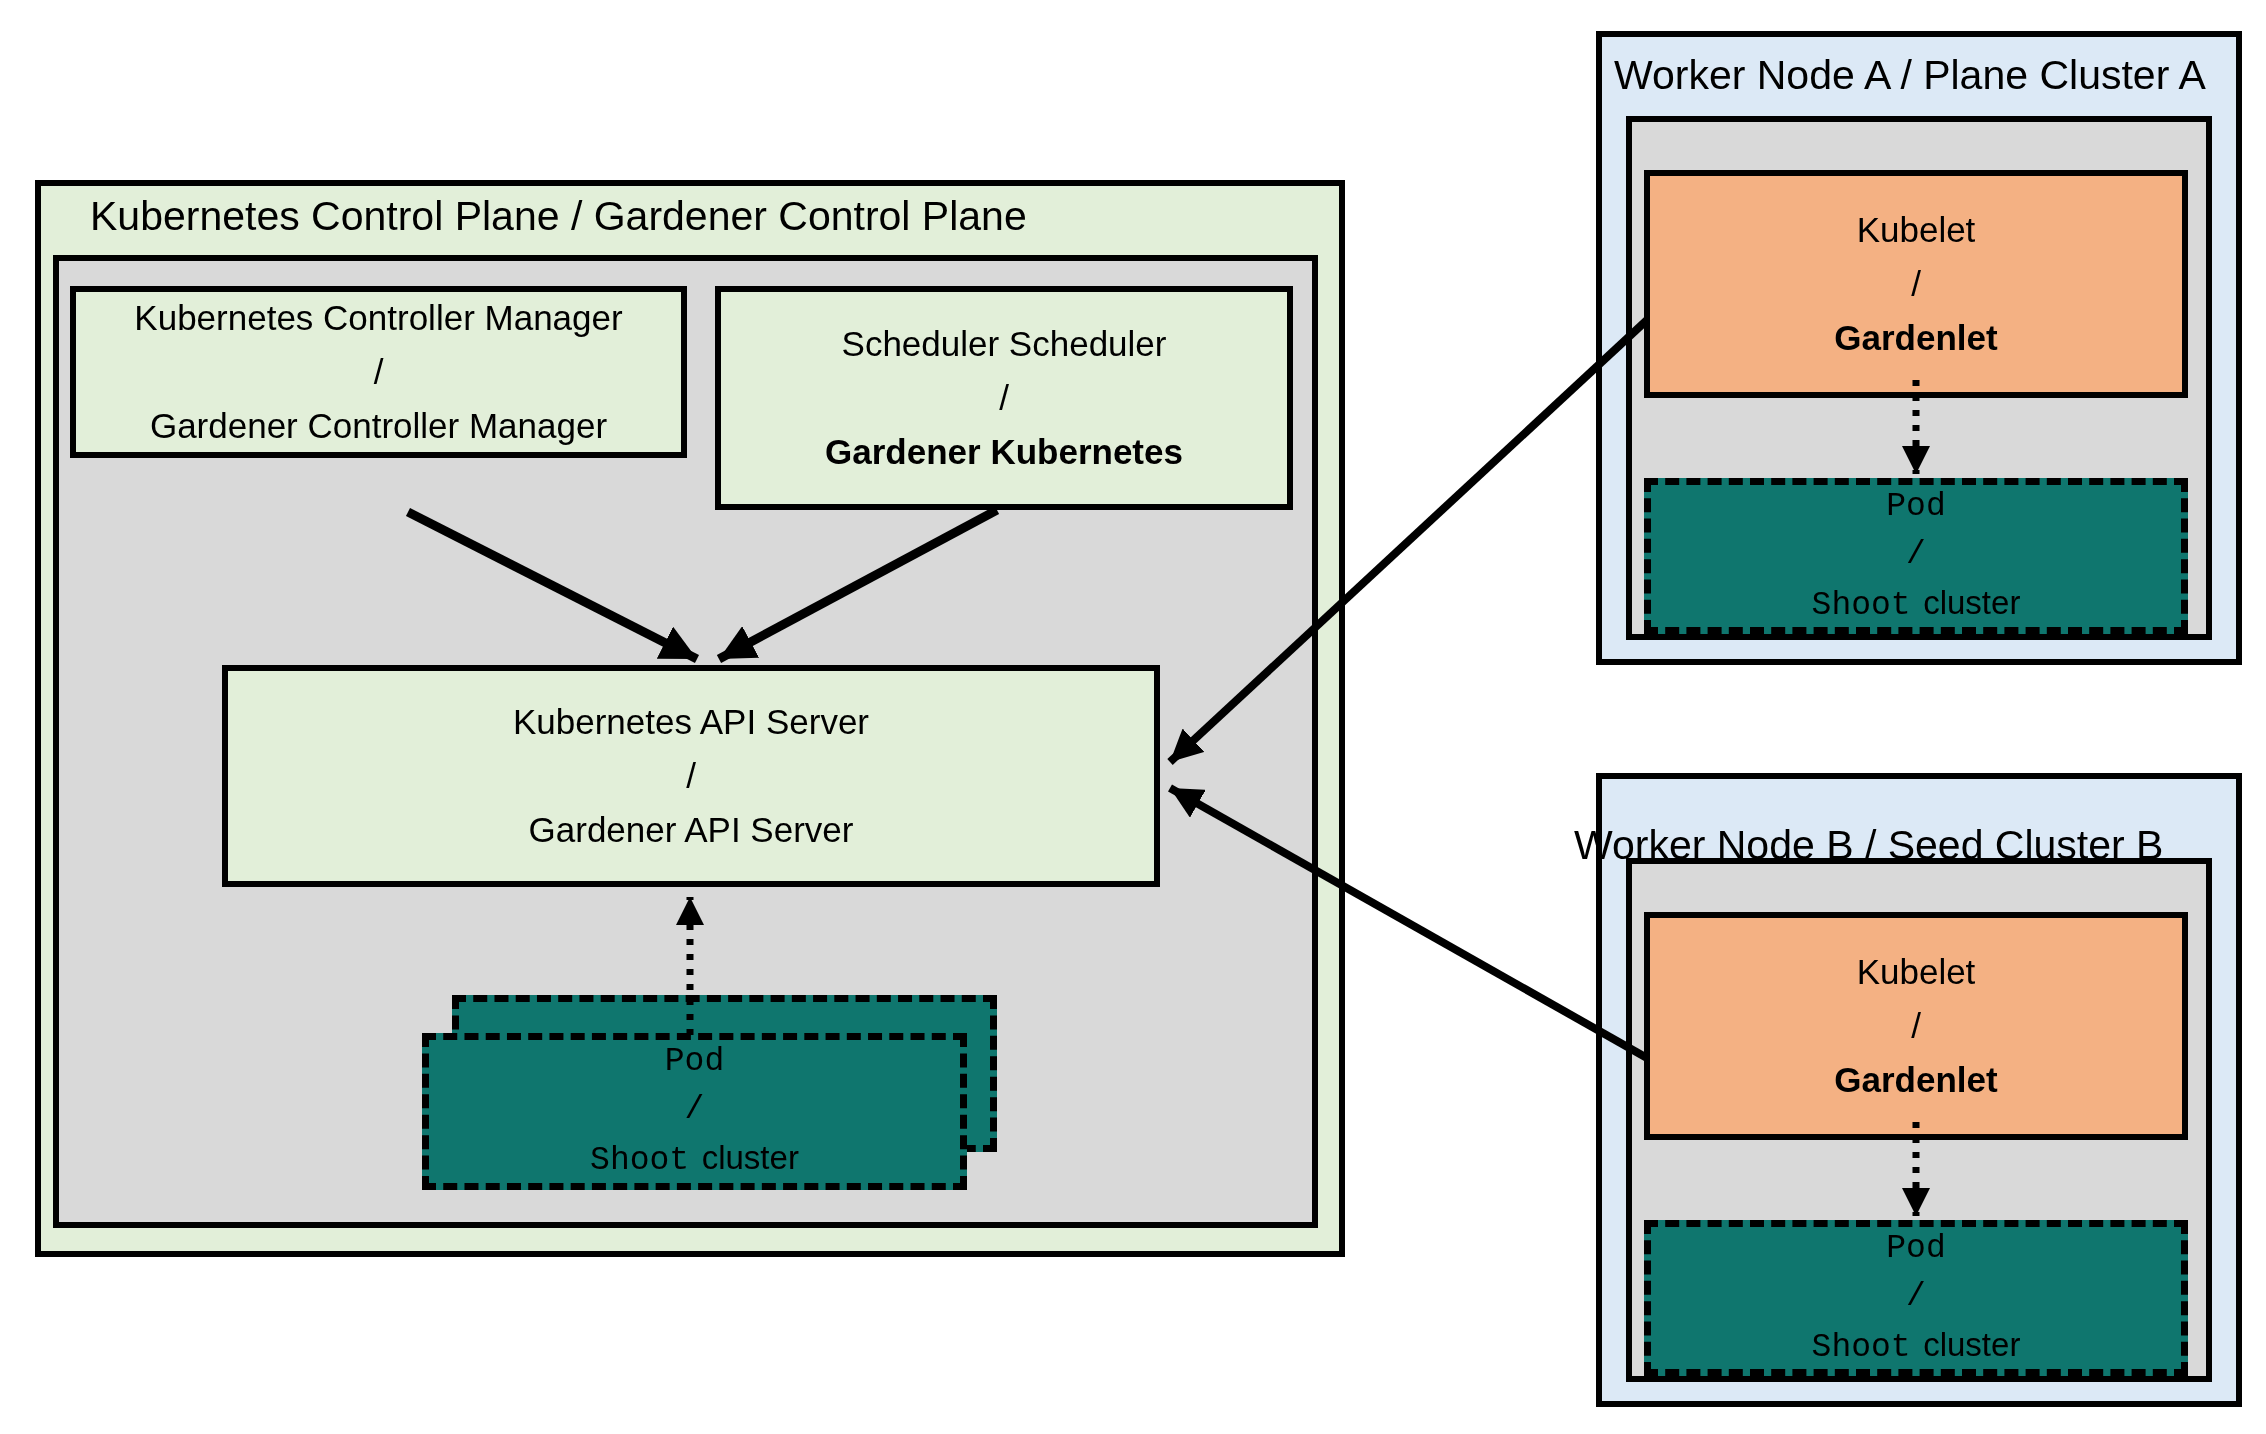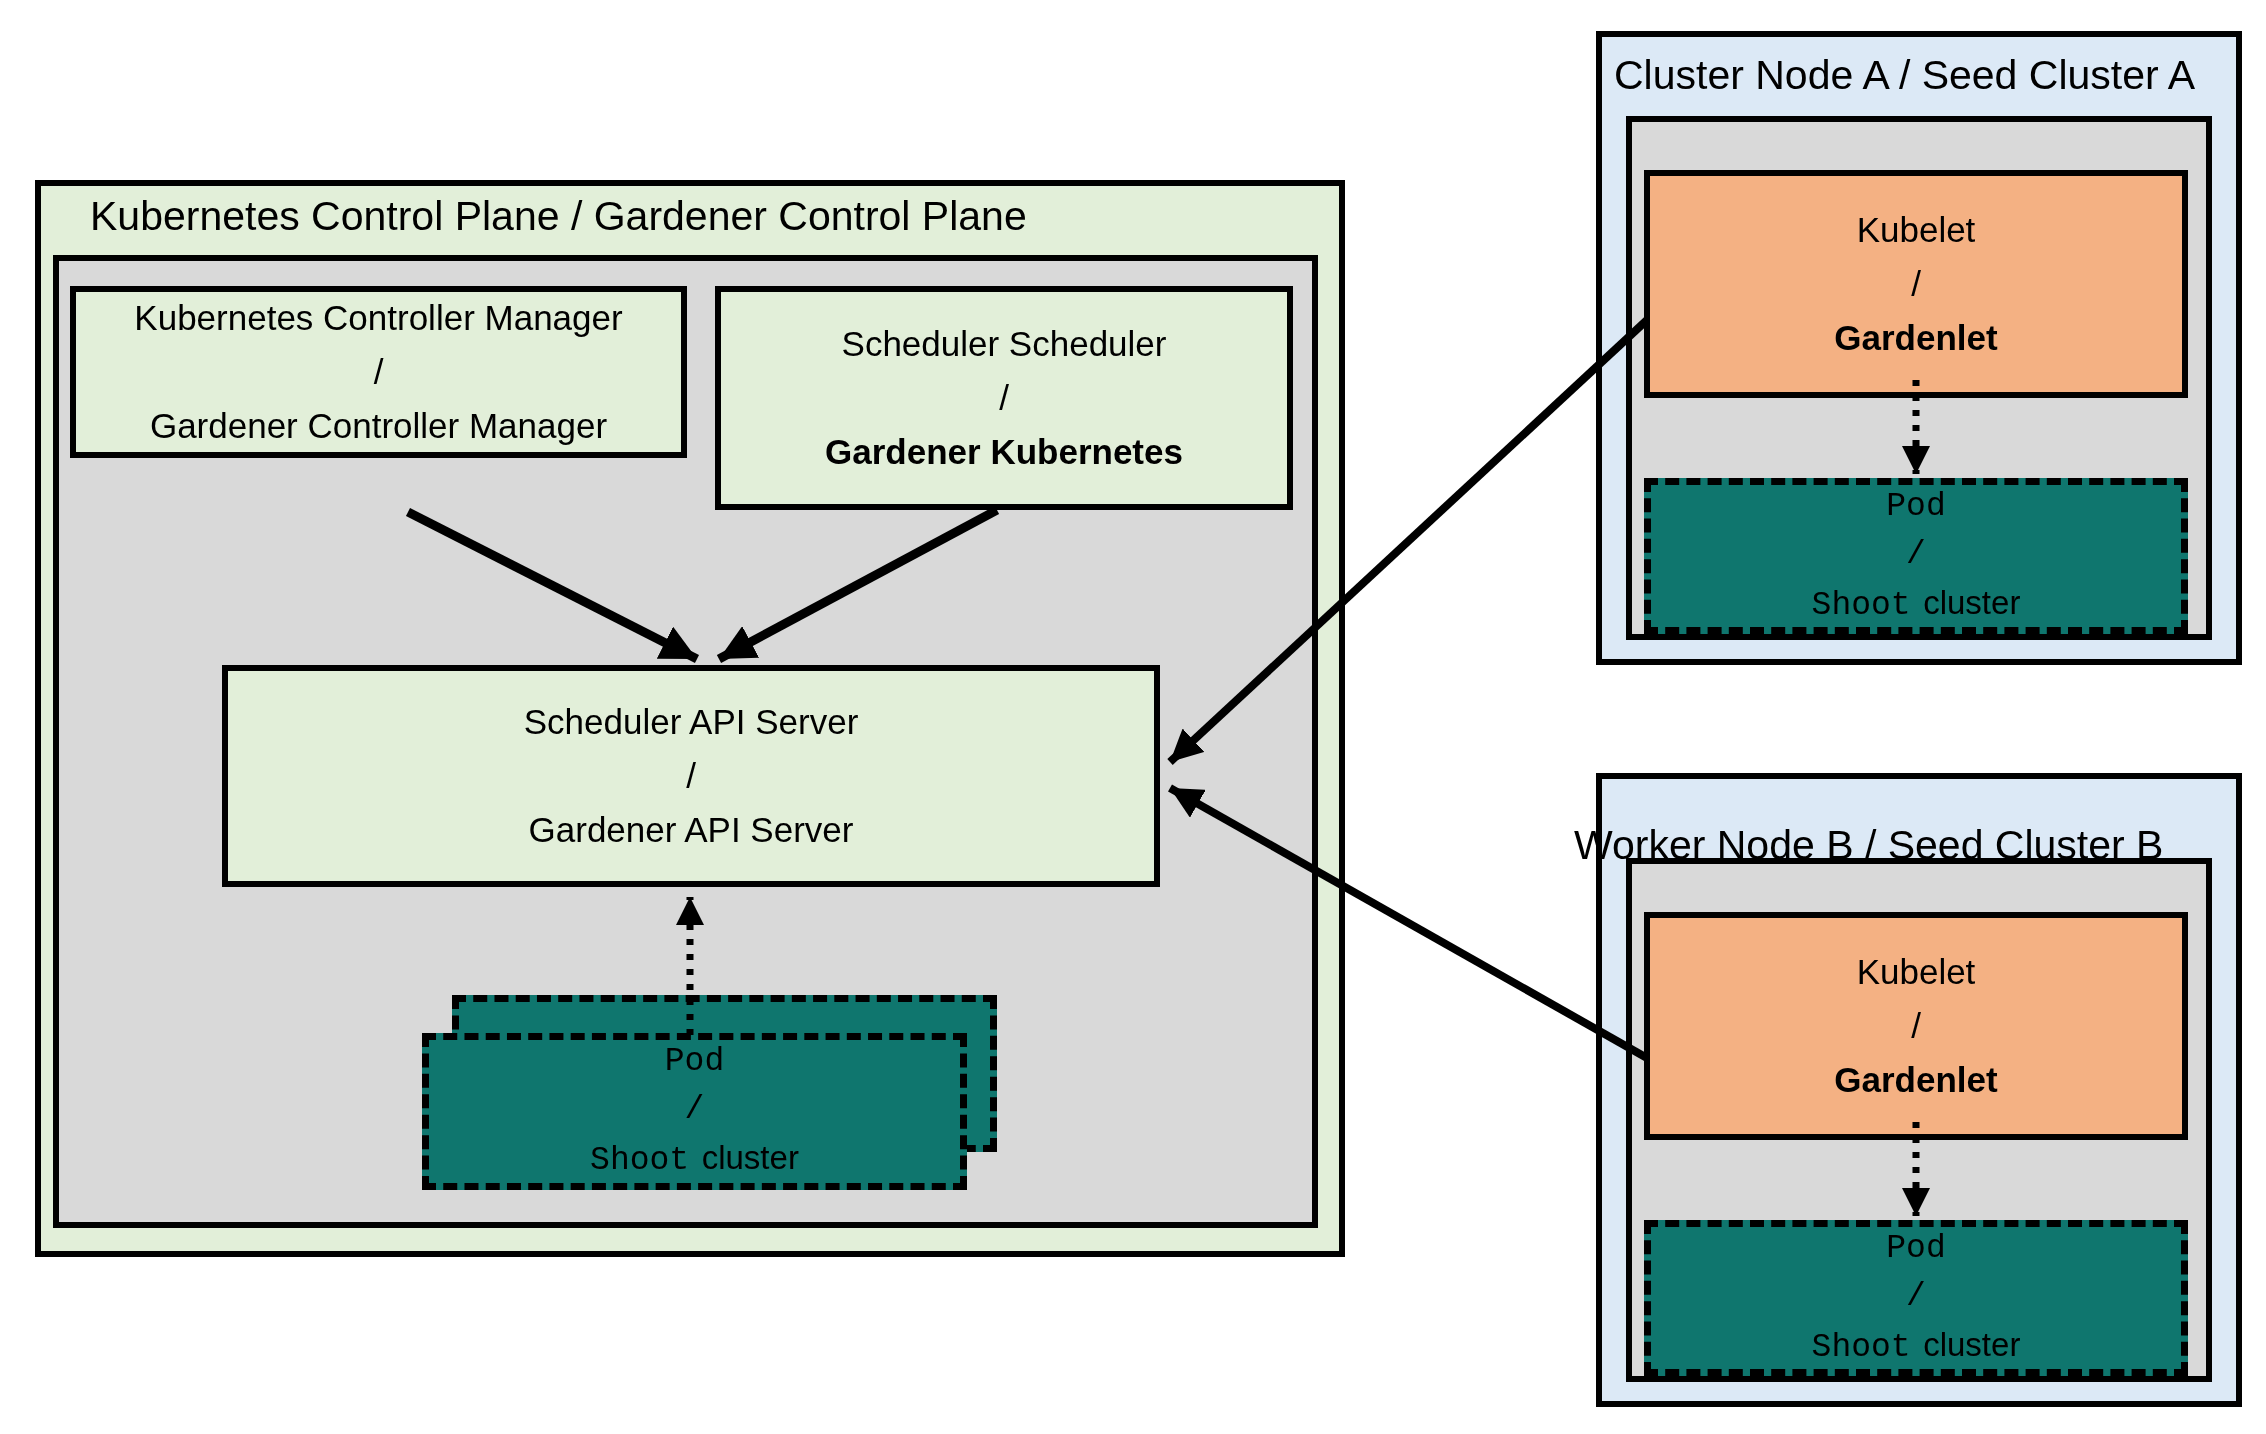--- a/index.html
+++ b/index.html
@@ -48,36 +48,36 @@
       <div class="lbl">Gardener Controller Manager</div>
     </div>
 
     <div class="abs box green center-col" style="left:715px;top:286px;width:578px;height:224px;">
       <div class="lbl">Scheduler Scheduler</div>
       <div class="lbl">/</div>
       <div class="lbl bold">Gardener Kubernetes</div>
     </div>
 
     <div class="abs box green center-col" style="left:222px;top:665px;width:938px;height:222px;">
-      <div class="lbl">Scheduler API Server</div>
+      <div class="lbl">Kubernetes API Server</div>
       <div class="lbl">/</div>
       <div class="lbl">Gardener API Server</div>
     </div>
 
     <div class="abs dashed peach" style="left:452px;top:995px;width:545px;height:157px;"></div>
     <div class="abs dashed peach center-col" style="left:422px;top:1033px;width:545px;height:157px;">
       <div class="lbl-sm mono">Pod</div>
       <div class="lbl-sm mono">/</div>
       <div class="lbl-sm"><span class="mono">Shoot</span><span class="sans">cluster</span></div>
     </div>
   </div>
 
   <div>
     <div class="abs box blue" style="left:1596px;top:31px;width:646px;height:634px;"></div>
-    <div class="abs title" style="left:1614px;top:52px;">Cluster Node A / Seed Cluster A</div>
+    <div class="abs title" style="left:1614px;top:52px;">Worker Node A / Plane Cluster A</div>
     <div class="abs box gray" style="left:1626px;top:116px;width:586px;height:524px;"></div>
 
     <div class="abs box orange center-col" style="left:1644px;top:140px;width:544px;height:228px;">
       <div class="lbl">Kubelet</div>
       <div class="lbl">/</div>
       <div class="lbl bold">Gardenlet</div>
     </div>
 
     <div class="abs dashed peach center-col" style="left:1644px;top:478px;width:544px;height:156px;">
       <div class="lbl-sm mono">Pod</div>

